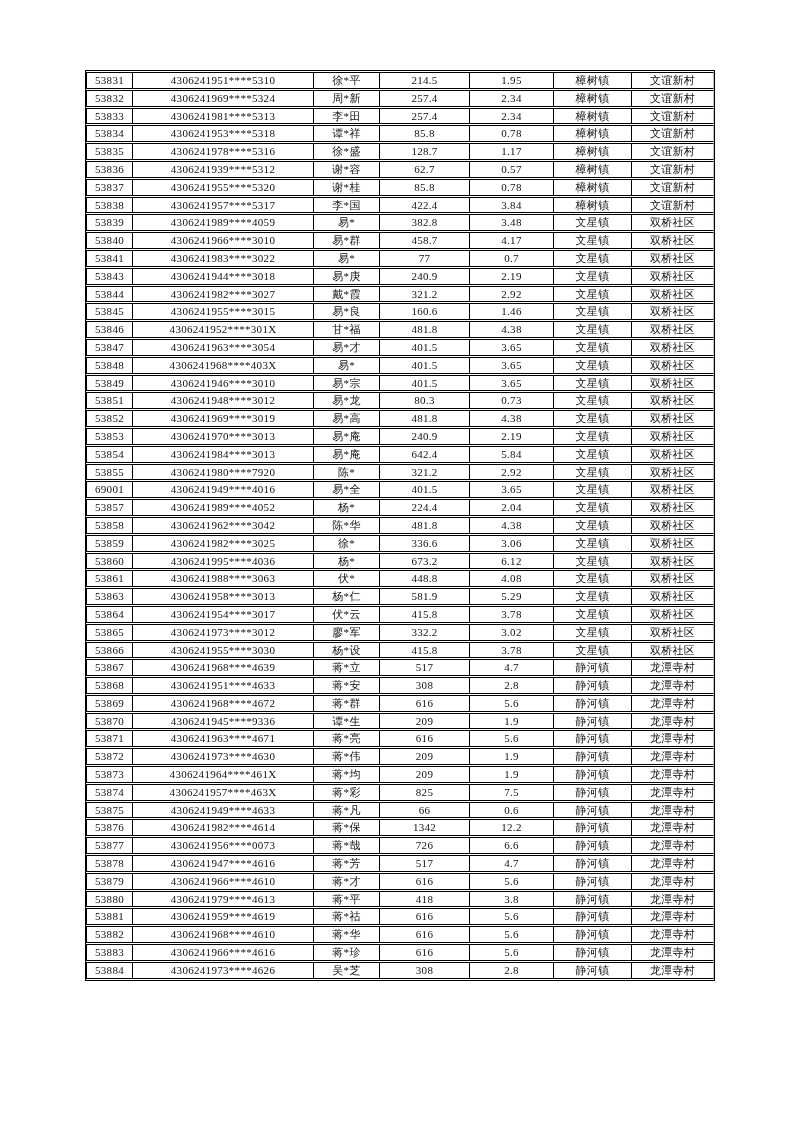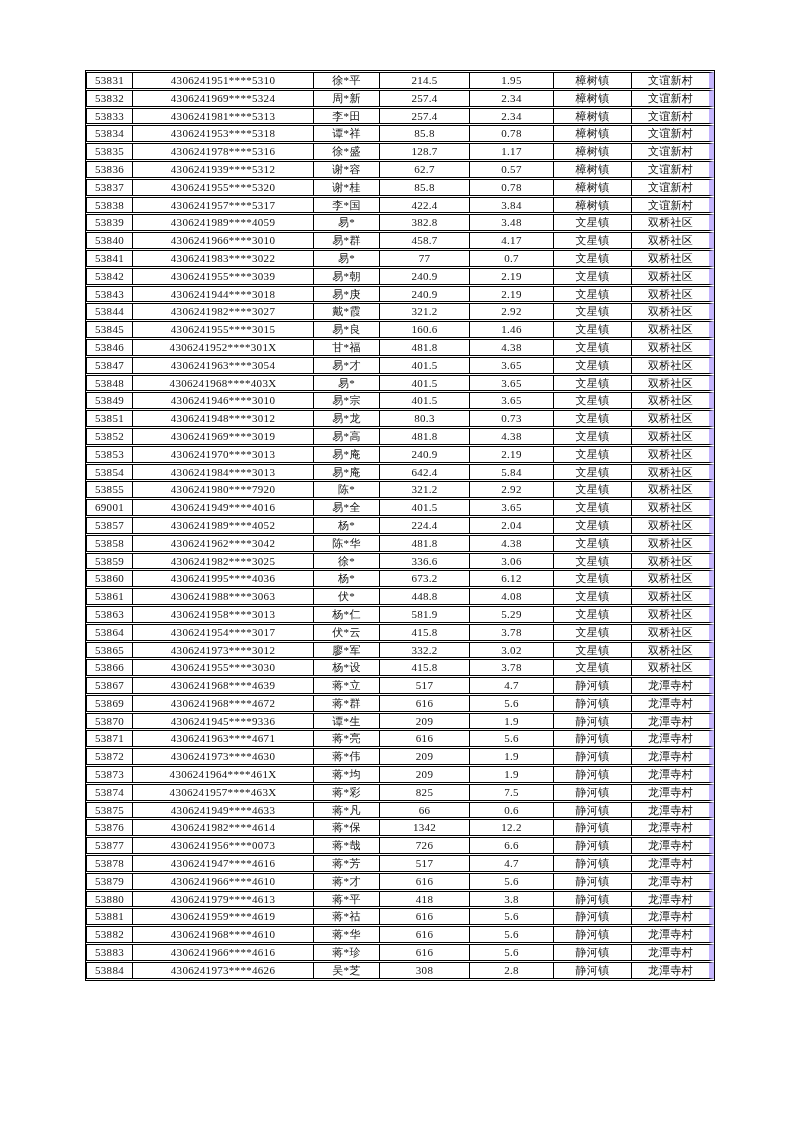--- a/index.html
+++ b/index.html
@@ -38,21 +38,21 @@
     padding: 0 1px;
     text-align: center;
     vertical-align: middle;
     border: 1px solid #000000;
     border-right: none;
     overflow: hidden;
     white-space: nowrap;
     letter-spacing: 0.3px;
   }
   table.records td:last-child {
-    border-right: 5px solid #c4b5fd;
+    border-right: 1px solid #c4b5fd;
   }
   
   col.c0 { width: 46px; }
   col.c1 { width: 181px; }
   col.c2 { width: 66px; }
   col.c3 { width: 90px; }
   col.c4 { width: 84px; }
   col.c5 { width: 78px; }
   col.c6 { width: 83px; }
 </style>
@@ -165,29 +165,20 @@
           <tr>
             <td>53841</td>
             <td>4306241983****3022</td>
             <td>易*</td>
             <td>77</td>
             <td>0.7</td>
             <td>文星镇</td>
             <td>双桥社区</td>
           </tr>
           <tr>
-            <td>53842</td>
-            <td>4306241955****3039</td>
-            <td>易*朝</td>
-            <td>240.9</td>
-            <td>2.19</td>
-            <td>文星镇</td>
-            <td>双桥社区</td>
-          </tr>
-          <tr>
             <td>53843</td>
             <td>4306241944****3018</td>
             <td>易*庚</td>
             <td>240.9</td>
             <td>2.19</td>
             <td>文星镇</td>
             <td>双桥社区</td>
           </tr>
           <tr>
             <td>53844</td>
@@ -377,20 +368,29 @@
             <td>3.78</td>
             <td>文星镇</td>
             <td>双桥社区</td>
           </tr>
           <tr>
             <td>53867</td>
             <td>4306241968****4639</td>
             <td>蒋*立</td>
             <td>517</td>
             <td>4.7</td>
+            <td>静河镇</td>
+            <td>龙潭寺村</td>
+          </tr>
+          <tr>
+            <td>53868</td>
+            <td>4306241951****4633</td>
+            <td>蒋*安</td>
+            <td>308</td>
+            <td>2.8</td>
             <td>静河镇</td>
             <td>龙潭寺村</td>
           </tr>
           <tr>
             <td>53869</td>
             <td>4306241968****4672</td>
             <td>蒋*群</td>
             <td>616</td>
             <td>5.6</td>
             <td>静河镇</td>

